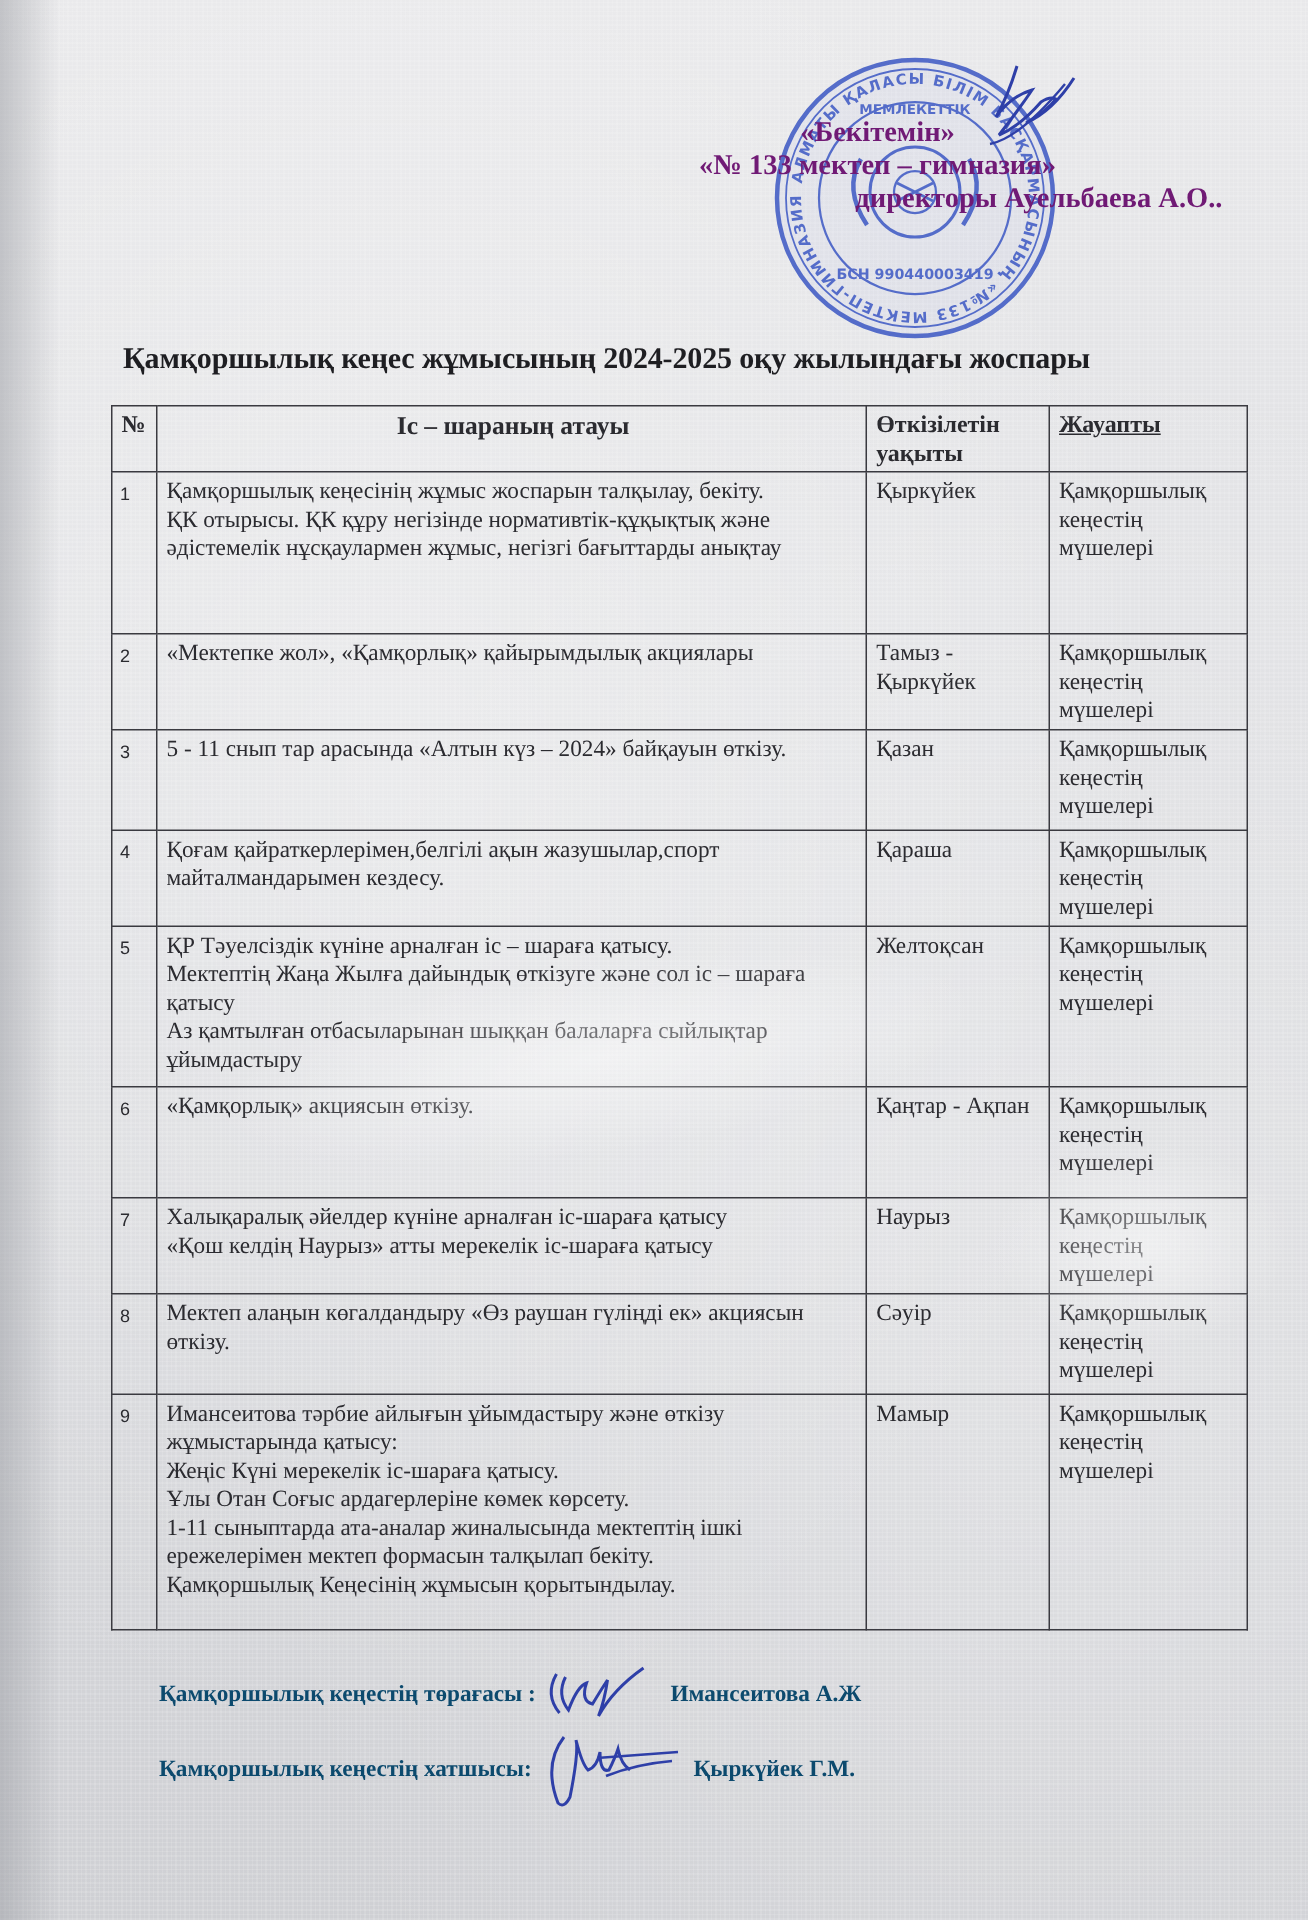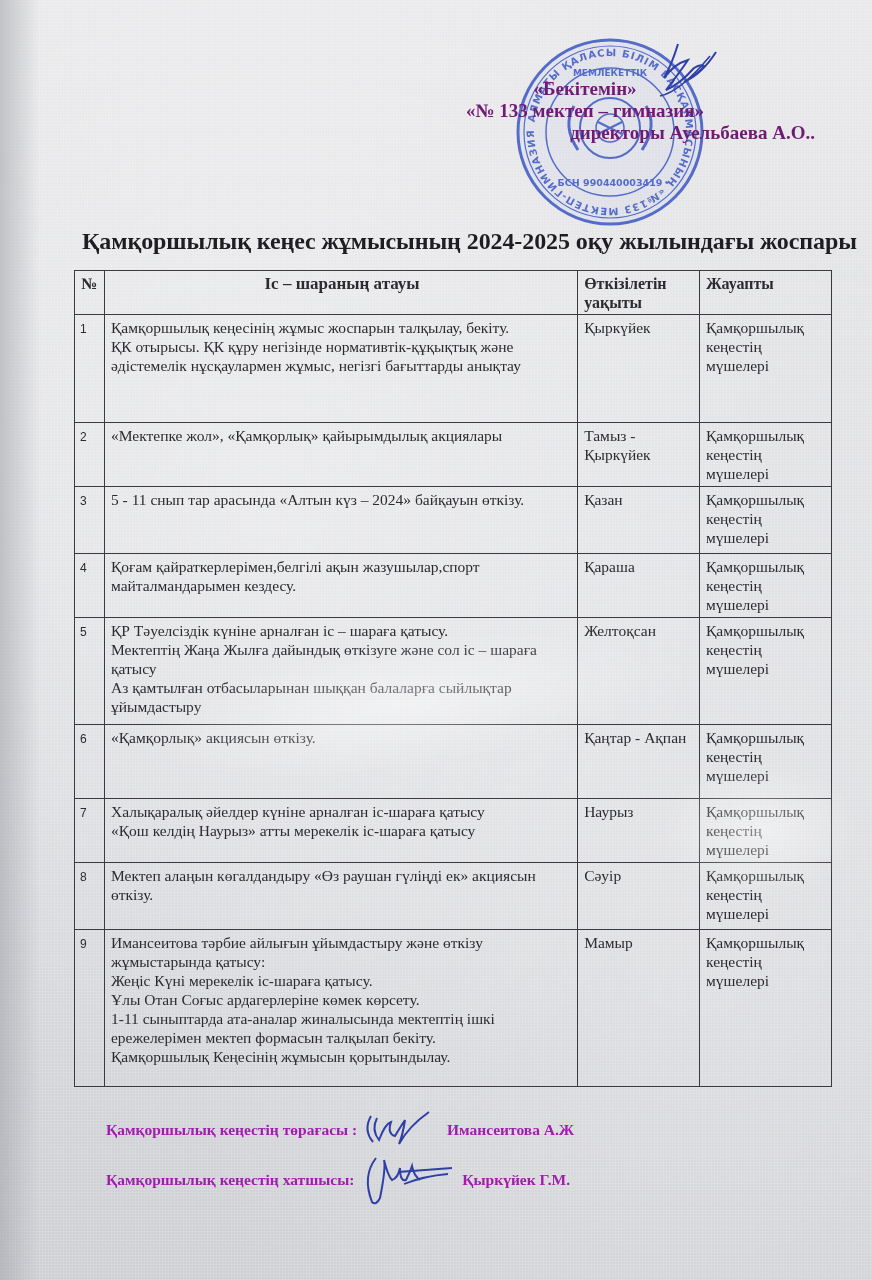--- a/index.html
+++ b/index.html
@@ -41,51 +41,51 @@
     .approval .line.l4 { text-align: right; padding-left: 18px; }
     
     .stamp {
       position: absolute; left: 514px; top: 36px; width: 192px; height: 192px;
       border-radius: 50%; z-index: 2; opacity: 0.85;
     }
     .signature-director { position: absolute; left: 640px; top: 40px; width: 80px; height: 70px; z-index: 4; }
     
     .doc-title {
       position: absolute; left: 82px; top: 228px; width: 740px;
-      font-weight: bold; font-size: 24px; letter-spacing: -0.1px; color: #1e1e22;
+      font-weight: bold; font-size: 20px; letter-spacing: -0.1px; color: #1e1e22;
       white-space: nowrap;
     }
     
     .plan-table {
       position: absolute; left: 74px; top: 270px; width: 758px;
       border-collapse: collapse; font-size: 15.5px; line-height: 19px; color: #2b2b30;
     }
     .plan-table th, .plan-table td {
       border: 1.4px solid #3a3a40; vertical-align: top; padding: 3px 4px 2px 6px; text-align: left;
     }
     .plan-table th { font-weight: bold; font-size: 16px; }
     .plan-table th.col-name { text-align: center; font-size: 17px; }
     .plan-table td.num { font-family: "Liberation Sans", sans-serif; font-size: 12px; padding-top: 5px; padding-left: 5px; }
     .c-num { width: 30px; }
     .c-name { width: 474px; }
     .c-time { width: 122px; }
-    .c-resp { width: 132px; }
+    .c-resp { width: 132px; text-decoration: underline; }
     .cell-line { display: block; }
     .row-h1 { height: 108px; }
     .row-h2 { height: 64px; }
     .row-h3 { height: 67px; }
     .row-h4 { height: 64px; }
     .row-h5 { height: 107px; }
     .row-h6 { height: 74px; }
     .row-h7 { height: 64px; }
     .row-h8 { height: 67px; }
     .row-h9 { height: 157px; }
     
     .sign-row {
-      position: absolute; left: 106px; font-weight: bold; font-size: 15.5px; color: #a21caf;
+      position: absolute; left: 106px; font-weight: bold; font-size: 15.5px; color: #0c4a6e;
       white-space: nowrap;
       text-align: center;
     }
     .sign-row .sig-svg { display: inline-block; vertical-align: middle; }
     .sign-row.r1 { top: 1108px; }
     .sign-row.r2 { top: 1150px; }
     .sign-role { display: inline-block; vertical-align: middle; }
     .sign-name { display: inline-block; vertical-align: middle; margin-left: 4px; }
     .glare {
       position: absolute; pointer-events: none; z-index: 5;

